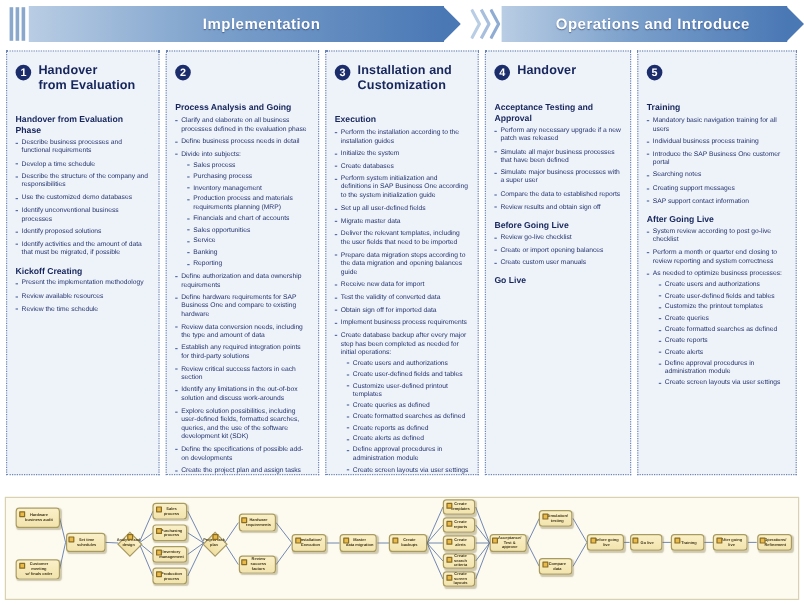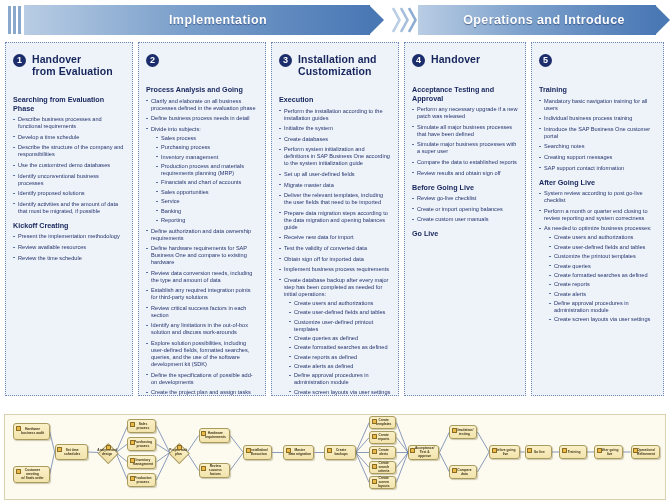--- a/index.html
+++ b/index.html
@@ -138,21 +138,21 @@
     <span class="lbl">Operations and Introduce</span>
   </div>
 </div>
 
 <div class="cols">
   <div class="col" id="col-1">
       <div class="colhead">
         <div class="num">1</div>
         <div class="ctitle">Handover<br>from Evaluation</div>
       </div>
-      <div class="sect first">Searching from Evaluation Phase</div>
+      <div class="sect first">Handover from Evaluation Phase</div>
       <ul>
         <li>Describe business processes and functional requirements</li>
         <li>Develop a time schedule</li>
         <li>Describe the structure of the company and responsibilities</li>
         <li>Use the customized demo databases</li>
         <li>Identify unconventional business processes</li>
         <li>Identify proposed solutions</li>
         <li>Identify activities and the amount of data that must be migrated, if possible</li>
       </ul>
       <div class="sect">Kickoff Creating</div>

